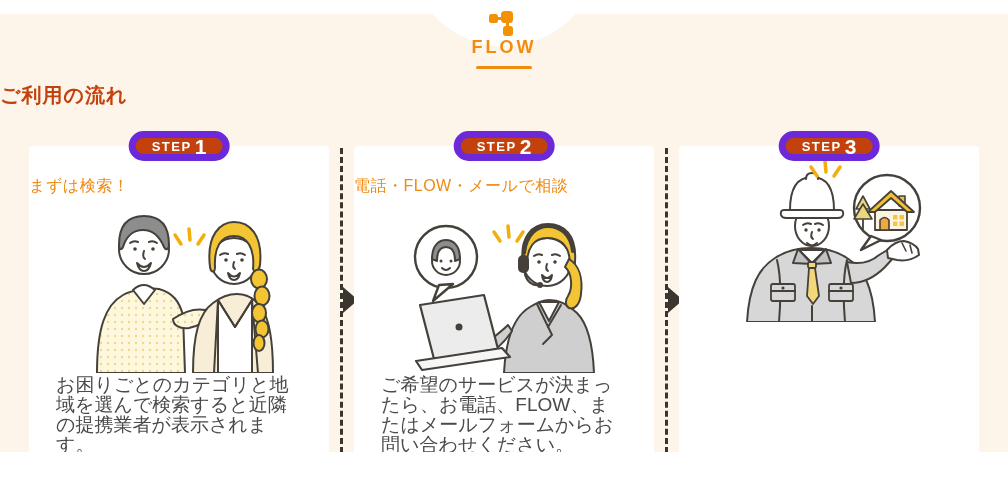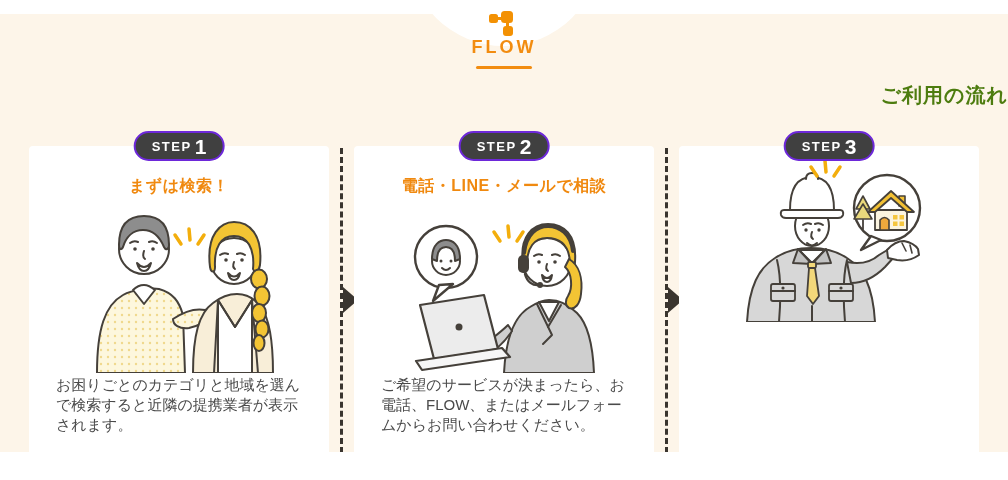--- a/index.html
+++ b/index.html
@@ -22,22 +22,22 @@
 
   .eyebrow {
     position:absolute; top:37px; left:0; right:0; text-align:center;
     color:#f28c10; font-size:18px; font-weight:800; letter-spacing:3px;
   }
   .eyebrow-underline {
     position:absolute; top:66px; left:50%; transform:translateX(-50%);
     width:56px; height:3px; background:#f28c10; border-radius:2px;
   }
   .section-title {
-    position:absolute; top:82px; left:0; right:0; text-align:right;
-    color:#4d7c0f; font-size:20px; font-weight:bold; letter-spacing:1px;
+    position:absolute; top:82px; left:0; right:0; text-align:left;
+    color:#c2410c; font-size:20px; font-weight:bold; letter-spacing:1px;
   }
 
   .cards {
     position:absolute; top:146px; left:29px; right:29px; height:318px;
     display:flex;
   }
   .card {
     width:300px; flex:0 0 300px; background:#ffffff; border-radius:4px;
     position:relative;
   }
@@ -48,36 +48,36 @@
   }
   .gap-arrow {
     position:absolute; left:calc(50% + 1px); top:141px;
     width:0; height:0;
     border-top:13px solid transparent; border-bottom:13px solid transparent;
     border-left:15px solid #3a352f;
   }
 
   .badge {
     position:absolute; top:-15px; left:50%; transform:translateX(-50%);
-    background:#404040; border:2px solid #6d28d9; border-radius:17px;
+    background:#c2410c; border:7px solid #6d28d9; border-radius:17px;
     height:30px; padding:0 16px; display:flex; align-items:center;
     color:#ffffff; white-space:nowrap;
   }
   .badge-label { font-size:13px; font-weight:bold; letter-spacing:1.5px; }
   .badge-num { font-size:21px; font-weight:bold; margin-left:3px; line-height:1; }
 
   .card-title {
-    margin-top:30px; text-align:center;
-    color:#f0890f; font-size:16px; font-weight:bold; letter-spacing:.5px;
+    margin-top:30px; 
+    color:#f0890f; font-size:16px; font-weight:normal; letter-spacing:.5px;
   }
 
   .illust { display:block; margin:4px auto 0; }
 
   .desc {
-    margin:2px 27px 8px; font-size:15px; line-height:20px; color:#4a4a4a;
+    margin:2px 27px 8px; font-size:19px; line-height:20px; color:#4a4a4a;
     text-align:left;
   }
 </style>
 </head>
 <body>
 
 <div class="page">
   <div class="top-strip"></div>
   <div class="dome"></div>
 
@@ -168,21 +168,21 @@
     <div class="gap">
       <div class="gap-line"></div>
       <div class="gap-arrow"></div>
     </div>
 
     <section class="card">
       <div class="badge">
         <span class="badge-label">STEP</span>
         <span class="badge-num">2</span>
       </div>
-      <h3 class="card-title">電話・LINE・メールで相談</h3>
+      <h3 class="card-title">電話・FLOW・メールで相談</h3>
       <svg class="illust" width="216" height="172" viewBox="0 0 216 172">
         <g stroke="#45403a" stroke-width="2" stroke-linecap="round" stroke-linejoin="round">
 
           <circle cx="50" cy="56" r="31" fill="#fff" stroke-width="2.4"></circle>
           <path d="M43,84 L37,100 L57,83 Z" fill="#fff" stroke-width="2.4"></path>
           <circle cx="50" cy="60" r="14" fill="#fff"></circle>
           <path d="M36,58 C36,43 44,39 50,39 C56,39 64,43 64,58 L59,60 C59,50 55,46 50,46 C45,46 41,50 41,60 Z" fill="#8d8d8d"></path>
           <circle cx="45" cy="60" r="1.5" fill="#45403a" stroke="none"></circle>
           <circle cx="55" cy="60" r="1.5" fill="#45403a" stroke="none"></circle>
           <path d="M46,67 q4,4 8,0" fill="none"></path>

